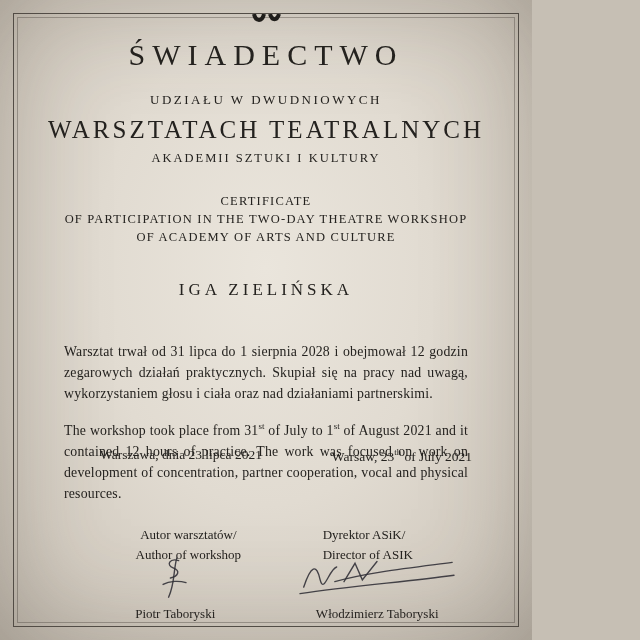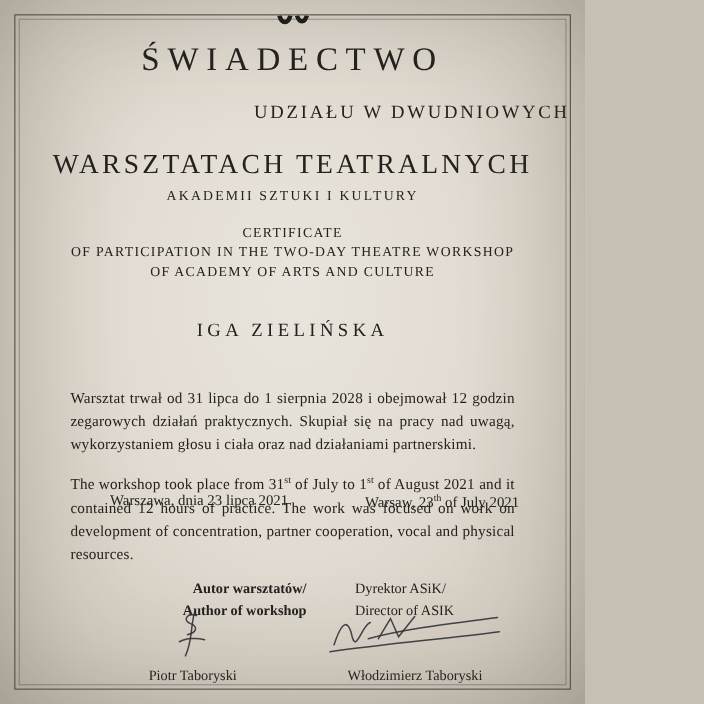--- a/index.html
+++ b/index.html
@@ -14,24 +14,24 @@
   }
   .vignette{position:absolute;inset:0;box-shadow:inset 0 0 110px rgba(72,62,50,.28);pointer-events:none;z-index:5;}
   .frame-outer{position:absolute;inset:13px;border:1px solid #55504a;}
   .frame-inner{position:absolute;inset:3px;border:1px solid rgba(90,85,78,.45);}
   .content{position:absolute;inset:14px;color:#24221f;z-index:2;}
 
   .logo-partial{display:block;margin:0 auto;height:10px;}
 
   .c{text-align:center;}
   .title-pl{font-size:30px;letter-spacing:7px;margin-top:14px;}
-  .sub-sm{font-size:17px;letter-spacing:2.5px;margin-top:20px;text-align:right;}
-  .title-pl2{font-size:25px;letter-spacing:3px;margin-top:24px;}
+  .sub-sm{font-size:13px;letter-spacing:2.5px;margin-top:20px;}
+  .title-pl2{font-size:25px;letter-spacing:3px;margin-top:8px;}
   .sub-sm2{font-size:12.5px;letter-spacing:2px;margin-top:7px;}
-  .block-en{font-size:12.5px;letter-spacing:1.2px;line-height:1.45;margin-top:16px;}
+  .block-en{font-size:12.5px;letter-spacing:1.2px;line-height:1.45;margin-top:26px;}
   .recipient{font-size:17px;letter-spacing:4px;margin-top:34px;}
 
   .para{
     font-size:13.8px;line-height:1.52;text-align:justify;
     margin:0 50px;letter-spacing:.2px;
   }
   .para-pl{margin-top:42px;}
   .para-en{margin-top:15px;font-family:Liberation Serif, serif;}
   .sup{font-size:.65em;vertical-align:super;letter-spacing:0;}
 
@@ -39,21 +39,21 @@
          font-size:13.5px;padding:0 46px 0 86px;}
 
   .stamp{position:absolute;left:0;right:0;bottom:112px;text-align:center;color:#333e63;}
   .stamp-l1{font-size:12.5px;font-weight:bold;letter-spacing:.4px;}
   .stamp-l2{font-size:10px;line-height:1.3;opacity:.95;}
   .stamp-l3{font-size:10px;line-height:1.3;opacity:.85;}
   .stamp-l4{font-size:10px;line-height:1.3;opacity:.7;}
 
   .two-col{position:absolute;left:0;right:0;display:flex;justify-content:space-between;padding:0 44px 0 56px;}
   .roles{bottom:62px;font-size:13px;line-height:1.5;}
-  .col-l{width:250px;text-align:right;padding-left:28px;box-sizing:border-box;font-weight:bold;}
+  .col-l{width:250px;text-align:center;padding-left:28px;box-sizing:border-box;}
   .col-r{width:230px;text-align:left;padding-left:44px;box-sizing:border-box;}
 
   .sigs{bottom:22px;align-items:flex-end;}
   .sig-col-l{width:250px;text-align:center;}
   .sig-col-r{width:230px;text-align:center;}
   .sig{stroke:#33323a;fill:none;stroke-width:1.5;stroke-linecap:round;opacity:.9;}
 
   .names{bottom:4px;font-size:13px;}
   .name-l{width:250px;text-align:center;}
   .name-r{width:230px;text-align:center;}

